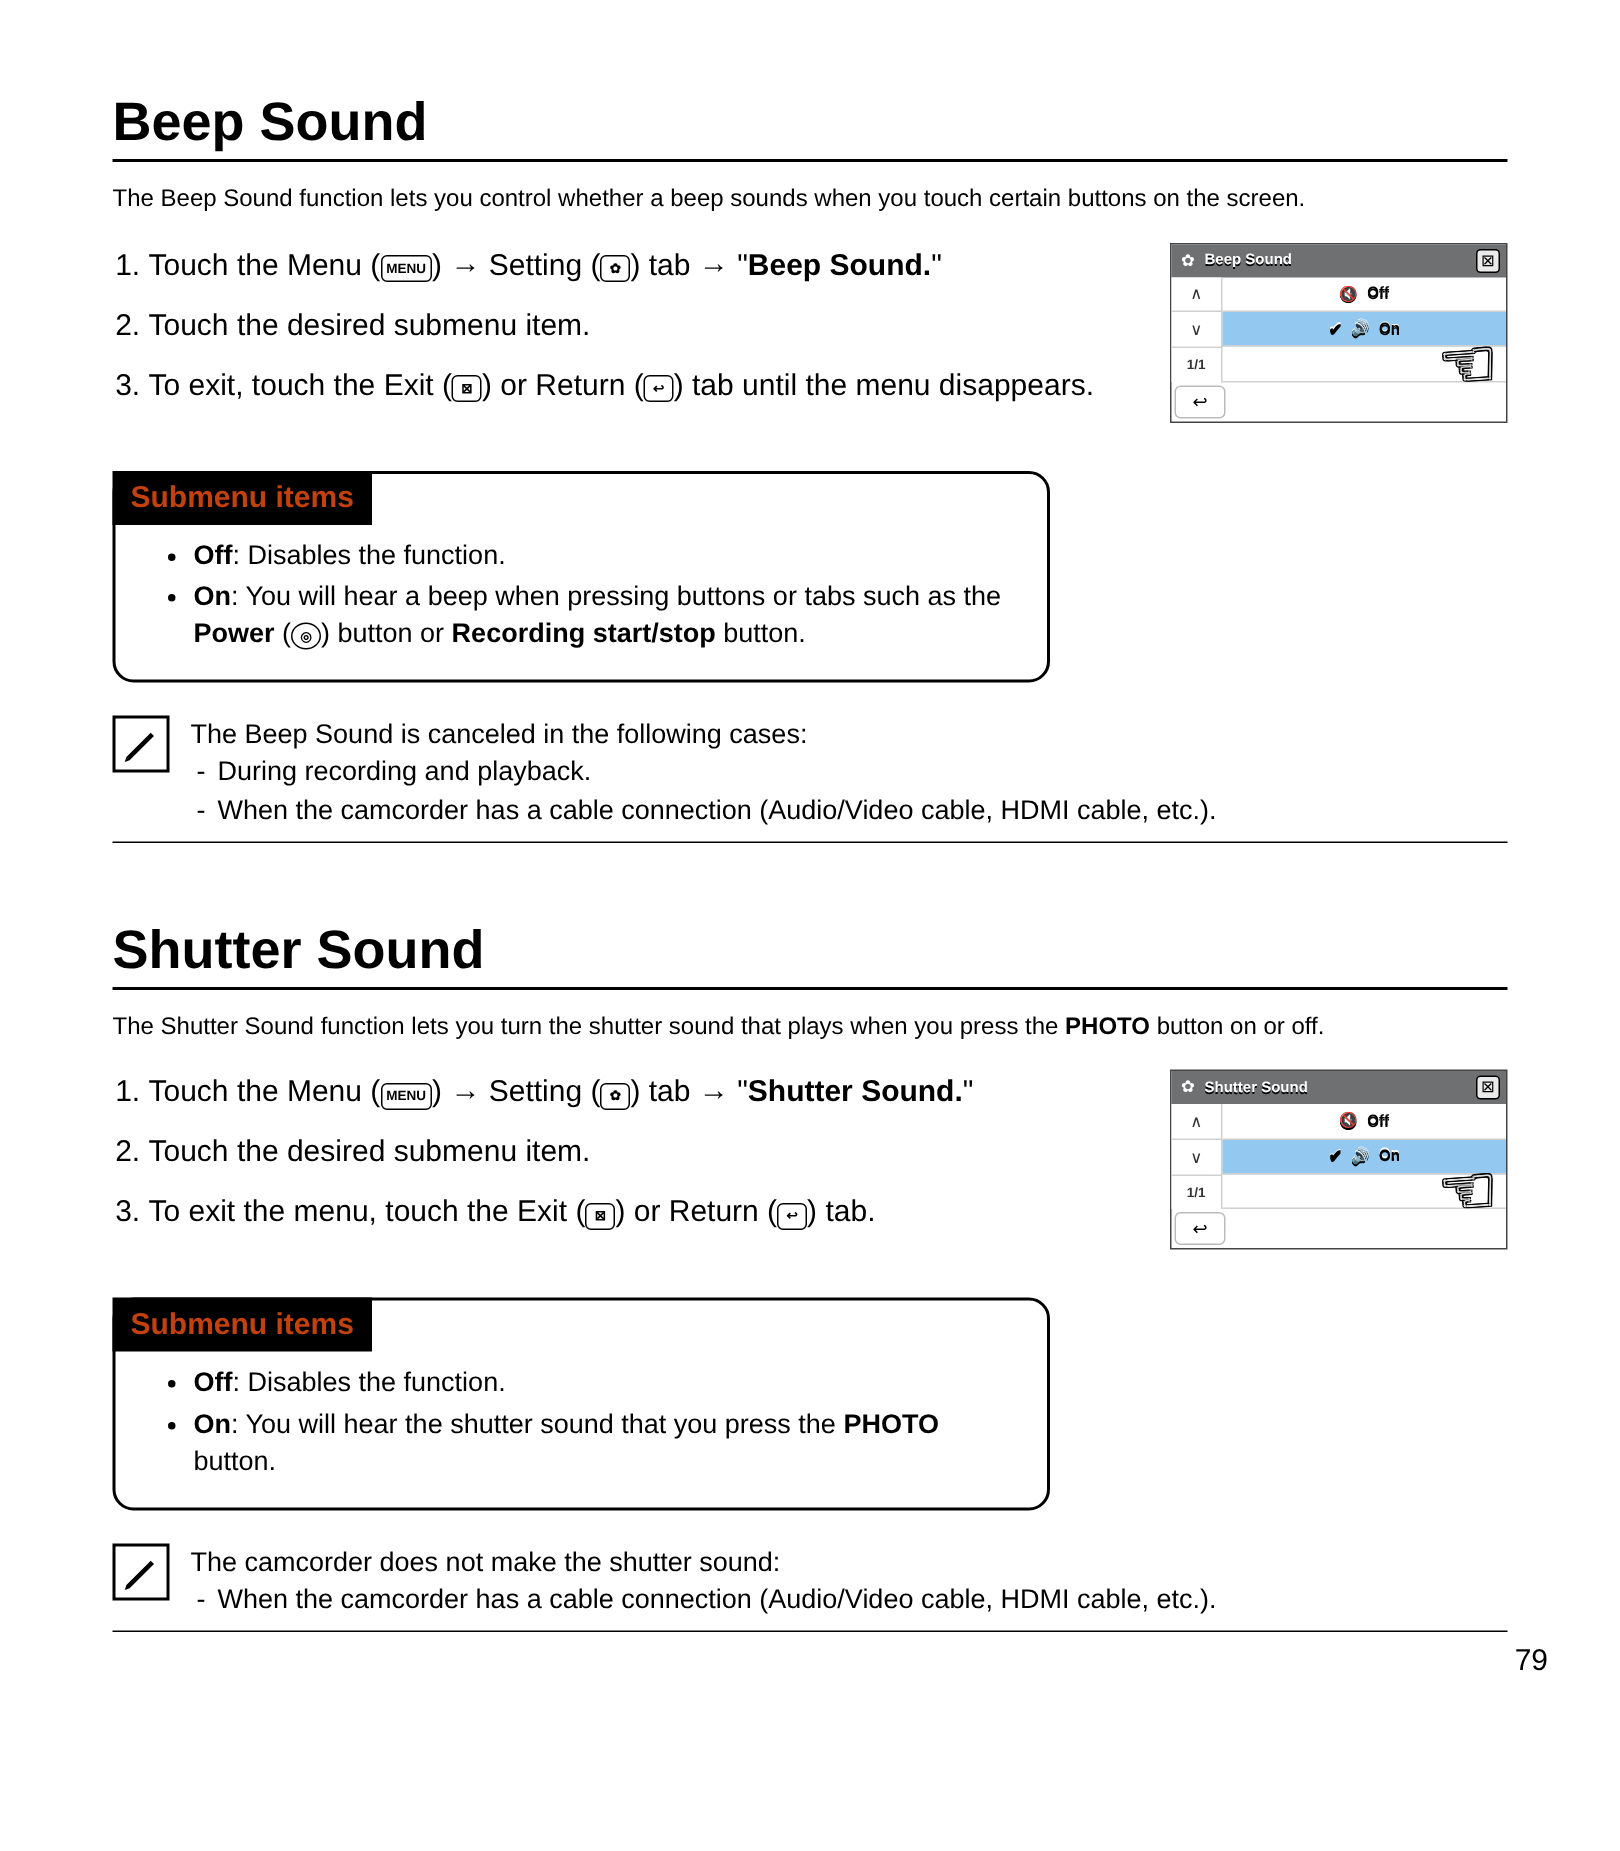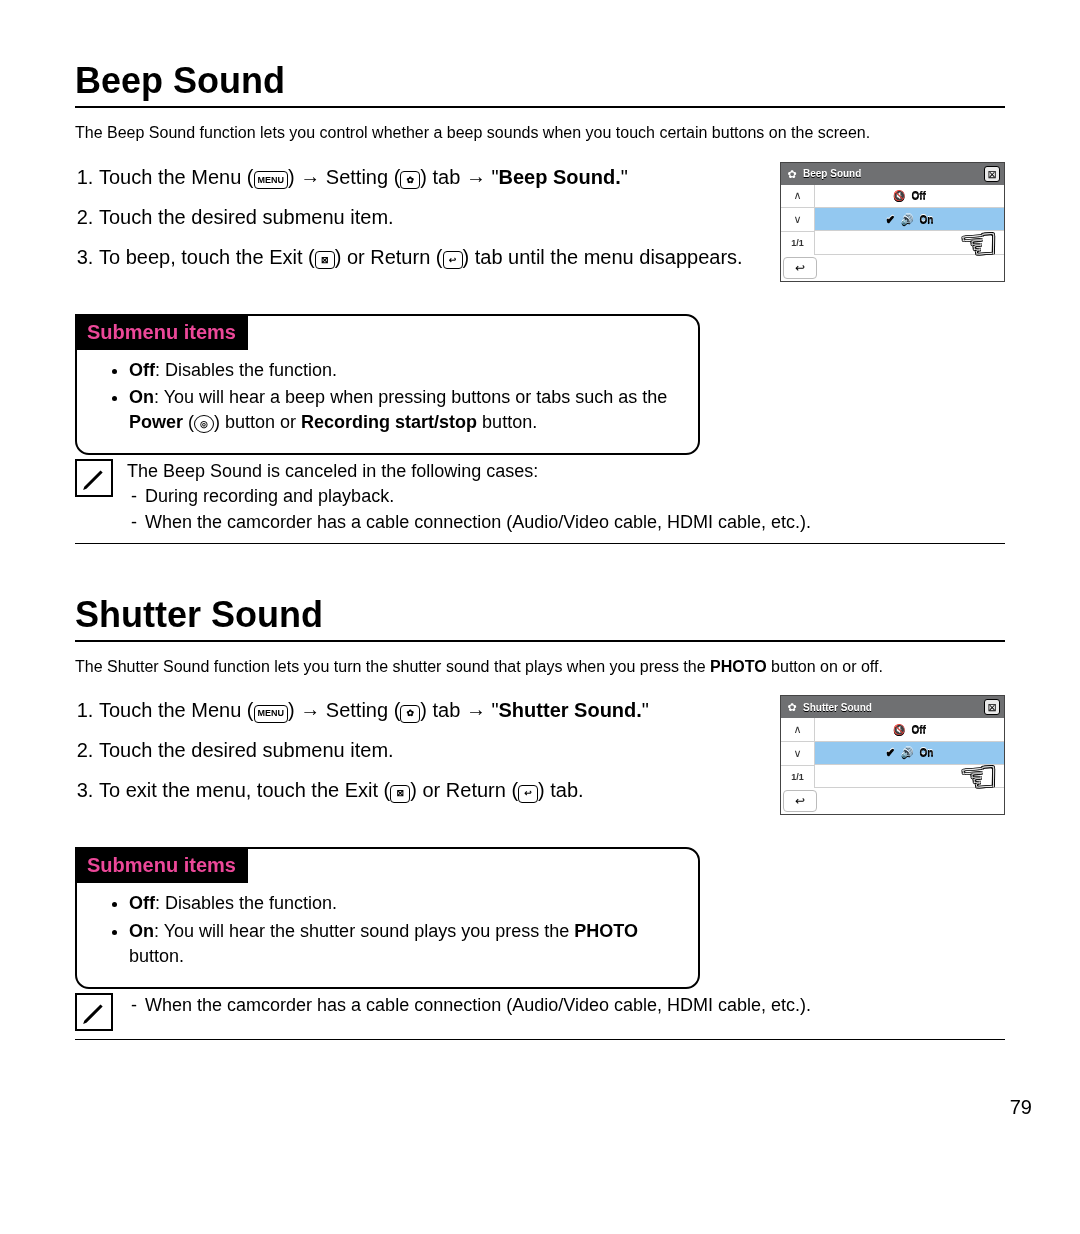--- a/index.html
+++ b/index.html
@@ -149,38 +149,38 @@
     margin-top: 32px;
     width: 625px;
     font-size: 18px;
     line-height: 1.4;
   }
   .submenu-tab {
     position: absolute;
     top: -2px;
     left: -2px;
     background: #000;
-    color: #ec4899;
+    color: #c2410c;
     font-weight: bold;
     font-size: 20px;
     padding: 4px 12px;
   }
   .submenu-box ul {
     list-style: disc;
     margin: 28px 0 0 0;
     padding-left: 30px;
   }
   .submenu-box li { margin-bottom: 2px; }
 
   
   .note-row {
     display: flex;
     align-items: flex-start;
     gap: 14px;
-    margin-top: 4px;
+    margin-top: 22px;
     border-bottom: 1px solid #000;
     padding-bottom: 8px;
     font-size: 18px;
     line-height: 1.4;
   }
   .note-icon {
     width: 38px; height: 38px;
     border: 2px solid #000;
     display: flex; align-items: center; justify-content: center;
     flex: 0 0 38px;
@@ -205,21 +205,21 @@
 <h2 class="section-title">Beep Sound</h2>
 <p class="intro">The Beep Sound function lets you control whether a beep sounds when you touch certain buttons on the screen.</p>
 
 <div class="step-row">
   <ol class="steps">
     <li>
       <span>Touch the Menu (</span><span class="inline-icon">MENU</span><span>) </span><span class="arrow">→</span><span> Setting (</span><span class="inline-icon sq">✿</span><span>) tab </span><span class="arrow">→</span><span> "</span><b>Beep Sound.</b><span>"</span>
     </li>
     <li>Touch the desired submenu item.</li>
     <li>
-      <span>To beep, touch the Exit (</span><span class="inline-icon sq">⊠</span><span>) or Return (</span><span class="inline-icon sq">↩</span><span>) tab until the menu disappears.</span>
+      <span>To exit, touch the Exit (</span><span class="inline-icon sq">⊠</span><span>) or Return (</span><span class="inline-icon sq">↩</span><span>) tab until the menu disappears.</span>
     </li>
   </ol>
 
   <div class="screen">
     <div class="screen-title">
       <div class="gear">✿</div>
       <div class="tlabel">Beep Sound</div>
       <div class="close">⊠</div>
     </div>
     <div class="screen-body">
@@ -316,28 +316,29 @@
     <div class="screen-foot">
       <div class="foot-btn">↩</div>
     </div>
   </div>
 </div>
 
 <div class="submenu-box">
   <div class="submenu-tab">Submenu items</div>
   <ul>
     <li><b>Off</b><span>: Disables the function.</span></li>
-    <li><b>On</b><span>: You will hear the shutter sound plays you press the </span><b>PHOTO</b><span> button.</span></li>
+    <li><b>On</b><span>: You will hear the shutter sound that you press the </span><b>PHOTO</b><span> button.</span></li>
   </ul>
 </div>
 
 <div class="note-row">
   <div class="note-icon">
     <svg viewBox="0 0 24 24">
         <path d="M3 20 L18 5 L20 7 L5 22 Z M3 20 L2 23 L5 22 Z" fill="#000"></path>
       </svg>
   </div>
   <div class="note-body">
+    <div>The camcorder does not make the shutter sound:</div>
     <div class="dash">When the camcorder has a cable connection (Audio/Video cable, HDMI cable, etc.).</div>
   </div>
 </div>
 
 <div class="page-num">79</div>
 
 </body></html>

